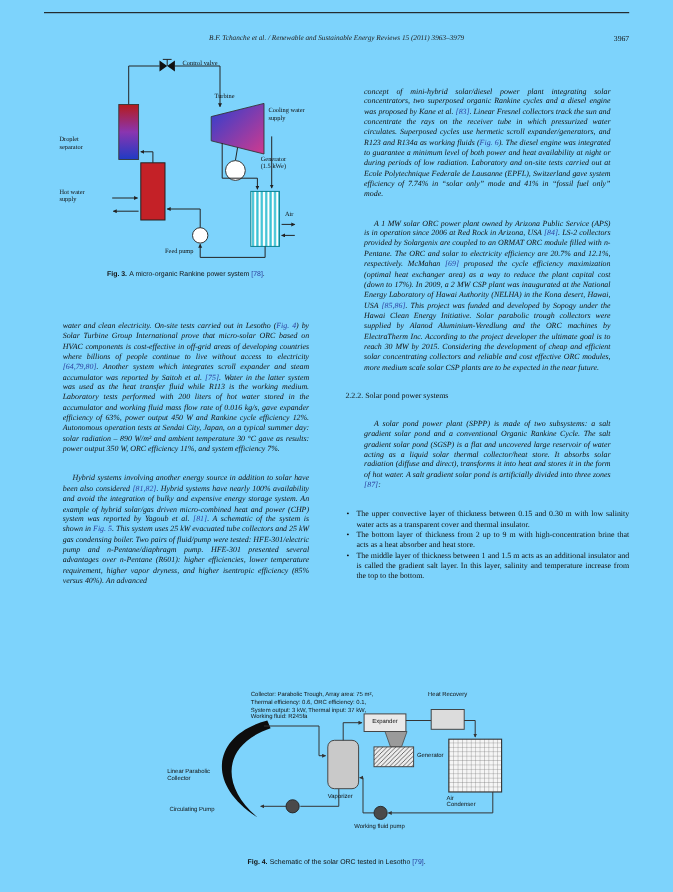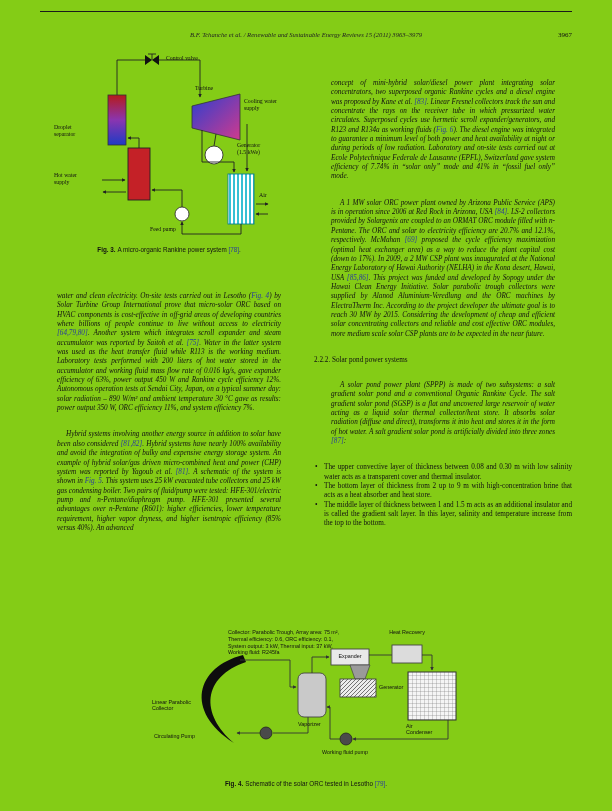--- a/index.html
+++ b/index.html
@@ -1,17 +1,17 @@
 <!DOCTYPE html>
 <html style="--link: #2a3d9c; --evap-red: #c42127; --sep-red: #b51b1b; --sep-blue: #1f3bc4; --turb-blue: #2b3fd0; --turb-magenta: #d03a8e; --cond-cyan: #35c0d4;"><head>
 <meta charset="utf-8">
 <style>
   html,body{margin:0;padding:0;background:#ffffff;}
   .page{
-    position:relative;width:612px;height:811px;background:#84cc16;overflow:hidden;
+    position:relative;width:612px;height:811px;background:#7dd3fc;overflow:hidden;
     font-family:"Liberation Serif", serif;color:#111;
   }
   .top-rule{position:absolute;left:40px;right:40px;top:11px;border-top:1px solid #1a1a1a;}
   .running-head{
     position:absolute;left:70px;width:472px;top:31px;text-align:center;
     font-size:6.6px;font-style:italic;color:#222;
   }
   .page-number{position:absolute;right:40px;top:31px;font-size:7px;color:#111;}
 
   .col{position:absolute;width:258px;}
@@ -109,21 +109,21 @@
     <p class="body">water and clean electricity. On-site tests carried out in Lesotho (<span class="cite">Fig. 4</span>) by Solar Turbine Group International prove that micro-solar ORC based on HVAC components is cost-effective in off-grid areas of developing countries where billions of people continue to live without access to electricity <span class="cite">[64,79,80]</span>. Another system which integrates scroll expander and steam accumulator was reported by Saitoh et al. <span class="cite">[75]</span>. Water in the latter system was used as the heat transfer fluid while R113 is the working medium. Laboratory tests performed with 200 liters of hot water stored in the accumulator and working fluid mass flow rate of 0.016 kg/s, gave expander efficiency of 63%, power output 450 W and Rankine cycle efficiency 12%. Autonomous operation tests at Sendai City, Japan, on a typical summer day: solar radiation – 890 W/m² and ambient temperature 30 °C gave as results: power output 350 W, ORC efficiency 11%, and system efficiency 7%.</p>
     <p class="body indent">Hybrid systems involving another energy source in addition to solar have been also considered <span class="cite">[81,82]</span>. Hybrid systems have nearly 100% availability and avoid the integration of bulky and expensive energy storage system. An example of hybrid solar/gas driven micro-combined heat and power (CHP) system was reported by Yagoub et al. <span class="cite">[81]</span>. A schematic of the system is shown in <span class="cite">Fig. 5</span>. This system uses 25 kW evacuated tube collectors and 25 kW gas condensing boiler. Two pairs of fluid/pump were tested: HFE-301/electric pump and n-Pentane/diaphragm pump. HFE-301 presented several advantages over n-Pentane (R601): higher efficiencies, lower temperature requirement, higher vapor dryness, and higher isentropic efficiency (85% versus 40%). An advanced</p>
   </div>
 
   <div class="col col-right">
     <p class="body">concept of mini-hybrid solar/diesel power plant integrating solar concentrators, two superposed organic Rankine cycles and a diesel engine was proposed by Kane et al. <span class="cite">[83]</span>. Linear Fresnel collectors track the sun and concentrate the rays on the receiver tube in which pressurized water circulates. Superposed cycles use hermetic scroll expander/generators, and R123 and R134a as working fluids (<span class="cite">Fig. 6</span>). The diesel engine was integrated to guarantee a minimum level of both power and heat availability at night or during periods of low radiation. Laboratory and on-site tests carried out at Ecole Polytechnique Federale de Lausanne (EPFL), Switzerland gave system efficiency of 7.74% in “solar only” mode and 41% in “fossil fuel only” mode.</p>
     <p class="body indent">A 1 MW solar ORC power plant owned by Arizona Public Service (APS) is in operation since 2006 at Red Rock in Arizona, USA <span class="cite">[84]</span>. LS-2 collectors provided by Solargenix are coupled to an ORMAT ORC module filled with n-Pentane. The ORC and solar to electricity efficiency are 20.7% and 12.1%, respectively. McMahan <span class="cite">[69]</span> proposed the cycle efficiency maximization (optimal heat exchanger area) as a way to reduce the plant capital cost (down to 17%). In 2009, a 2 MW CSP plant was inaugurated at the National Energy Laboratory of Hawai Authority (NELHA) in the Kona desert, Hawai, USA <span class="cite">[85,86]</span>. This project was funded and developed by Sopogy under the Hawai Clean Energy Initiative. Solar parabolic trough collectors were supplied by Alanod Aluminium-Veredlung and the ORC machines by ElectraTherm Inc. According to the project developer the ultimate goal is to reach 30 MW by 2015. Considering the development of cheap and efficient solar concentrating collectors and reliable and cost effective ORC modules, more medium scale solar CSP plants are to be expected in the near future.</p>
     <h3 class="subheading">2.2.2. Solar pond power systems</h3>
     <p class="body indent">A solar pond power plant (SPPP) is made of two subsystems: a salt gradient solar pond and a conventional Organic Rankine Cycle. The salt gradient solar pond (SGSP) is a flat and uncovered large reservoir of water acting as a liquid solar thermal collector/heat store. It absorbs solar radiation (diffuse and direct), transforms it into heat and stores it in the form of hot water. A salt gradient solar pond is artificially divided into three zones <span class="cite">[87]</span>:</p>
     <ul class="bullets">
-      <li><span class="bullet">•</span><span>The upper convective layer of thickness between 0.08 and 0.30 m with low salinity water acts as a transparent cover and thermal insulator.</span></li>
+      <li><span class="bullet">•</span><span>The upper convective layer of thickness between 0.15 and 0.30 m with low salinity water acts as a transparent cover and thermal insulator.</span></li>
       <li><span class="bullet">•</span><span>The bottom layer of thickness from 2 up to 9 m with high-concentration brine that acts as a heat absorber and heat store.</span></li>
       <li><span class="bullet">•</span><span>The middle layer of thickness between 1 and 1.5 m acts as an additional insulator and is called the gradient salt layer. In this layer, salinity and temperature increase from the top to the bottom.</span></li>
     </ul>
   </div>
 
   <figure class="fig fig4">
     <svg width="340" height="150" viewBox="0 0 340 150">
       <defs>
         <pattern id="hatch4" width="4" height="4" patternUnits="userSpaceOnUse">
           <rect width="4" height="4" fill="#ededed"></rect>

